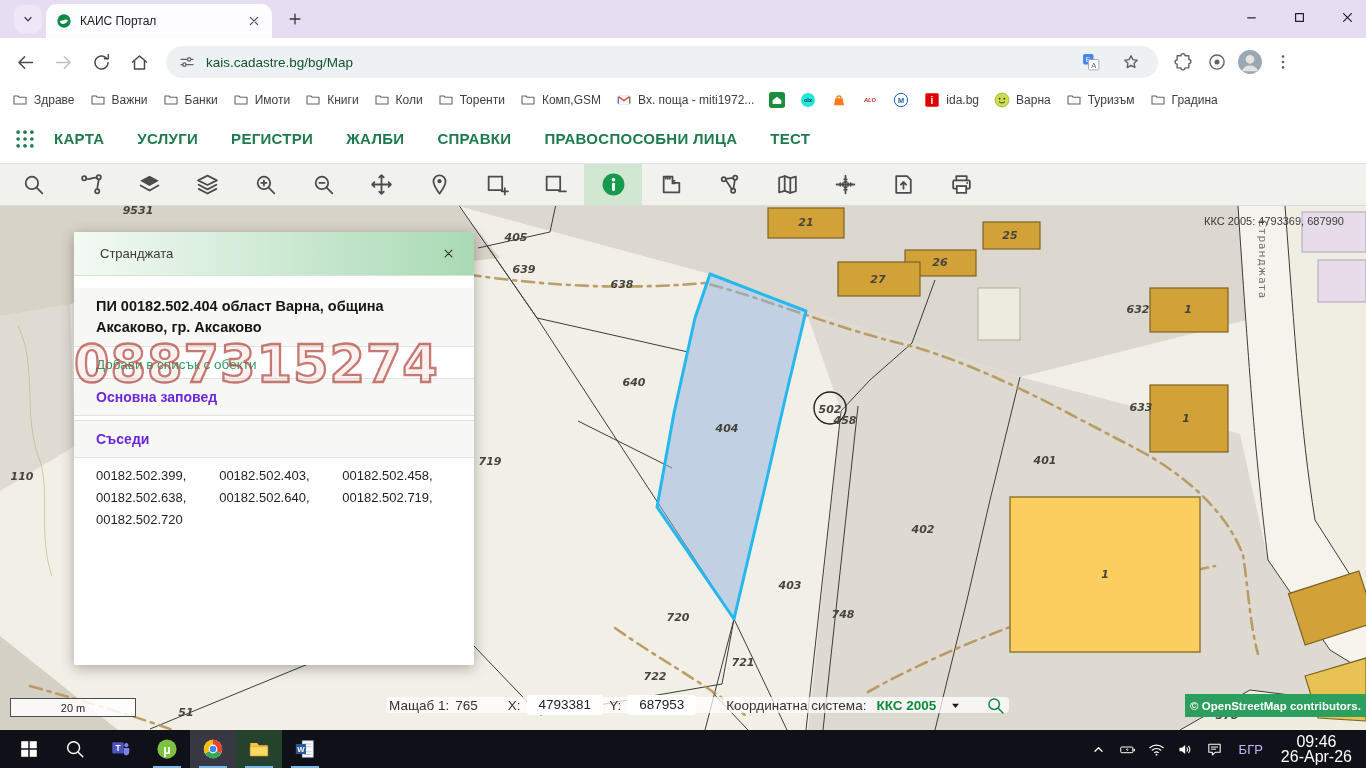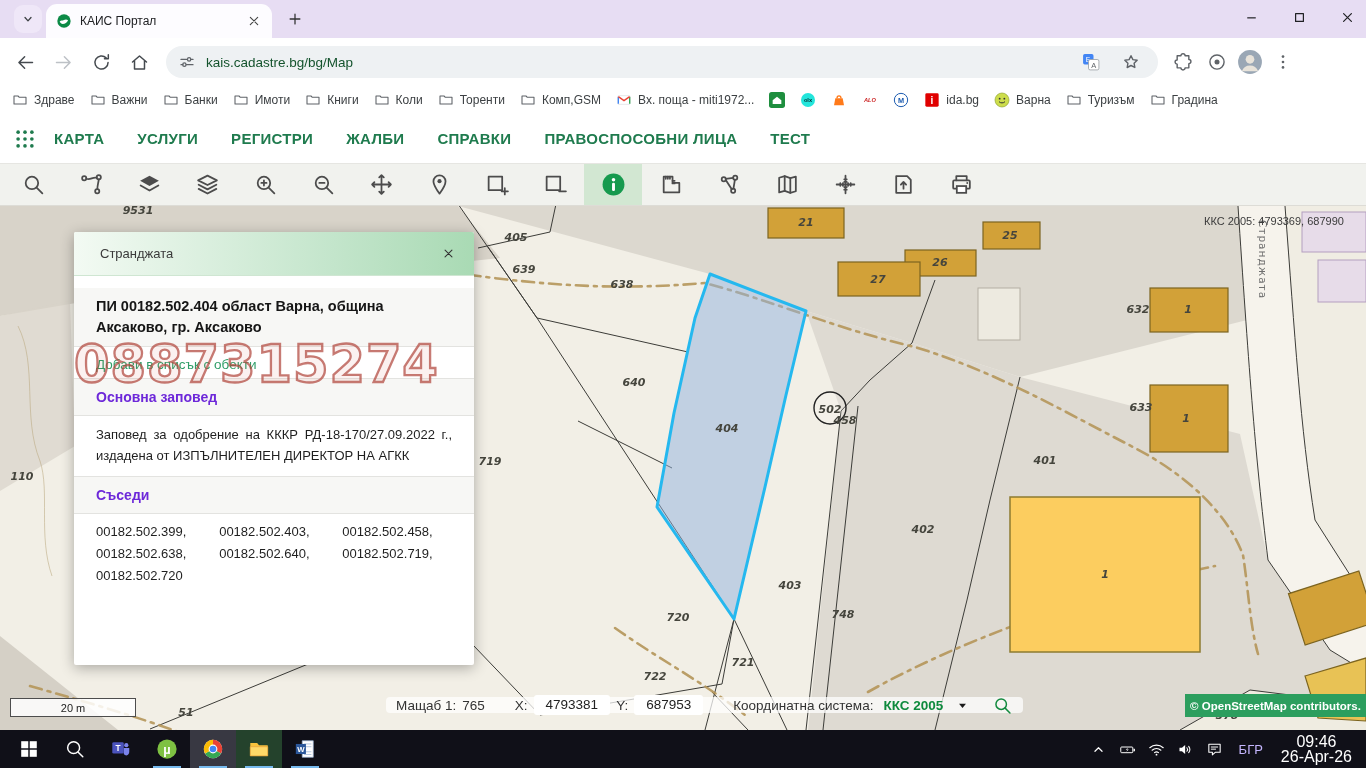--- a/index.html
+++ b/index.html
@@ -60,21 +60,21 @@
   .tool .ic{width:25px;height:25px}
   .tool.active{background:#d2e7d2}
 
   
   .map-wrap{position:relative;width:1366px;height:524px}
   .map-wrap > svg{position:absolute;left:0;top:0}
   .plbl{font:italic bold 11px "DejaVu Sans",sans-serif;fill:#45453d;text-anchor:middle}
   .street{font:10.5px "DejaVu Sans",sans-serif;fill:#6f6f6f;letter-spacing:1px}
   .coord-readout{position:absolute;left:1204px;top:9px;font-size:11px;color:#3b3b3b;white-space:nowrap}
   .scalebar{position:absolute;left:10px;top:492px;width:126px;height:19px;background:rgba(255,255,255,.85);border:1.5px solid #4d4d4d;font-size:11px;color:#222;display:flex;align-items:center;justify-content:center}
-  .statusstrip{position:absolute;left:386px;top:491px;height:16px;background:rgba(255,255,255,.72);border-radius:4px;display:flex;align-items:center;padding:0 10px;font-size:13.5px;color:#333;gap:6px}
+  .statusstrip{position:absolute;left:386px;top:491px;height:16px;background:rgba(255,255,255,.72);border-radius:4px;display:flex;align-items:center;padding:0 3px;font-size:13.5px;color:#333;gap:6px}
   .ss-gap{width:18px}
   .sv{background:#fff;border-radius:3px;padding:2px 12px 3px;color:#222}
   .crs-value{color:#0e8a3d;font-weight:bold;margin-left:4px}
   .ss-caret{width:15px;height:15px;color:#1a1a1a;margin:0 6px}
   .ss-search{width:21px;height:21px;color:#128a3e;margin-left:10px}
   .osm-badge{position:absolute;left:1185px;top:488px;width:181px;height:23px;background:#2c9e5e;color:#fff;font-size:11.5px;font-weight:bold;display:flex;align-items:center;justify-content:center;white-space:nowrap}
 
   
   .popup{position:absolute;left:74px;top:26px;width:400px;height:433px;background:#fff;box-shadow:0 3px 14px rgba(0,0,0,.3);z-index:20;display:flex;flex-direction:column;border-radius:2px;overflow:hidden}
   .popup-header{height:44px;flex:0 0 44px;background:linear-gradient(90deg,#f3faf3 0%,#c3e5cb 65%,#a9dab4 100%);display:flex;align-items:center;padding:0 16px 0 26px;font-size:13px;color:#3a3a3a;border-bottom:1px solid #cfe6d2}
@@ -734,21 +734,20 @@
               <svg viewBox="0 0 24 24" xmlns="http://www.w3.org/2000/svg">
                 <path d="M6.5 6.5l11 11M17.5 6.5l-11 11" fill="none" stroke="currentColor" stroke-width="1.7" stroke-linecap="round" stroke-linejoin="round"></path>
               </svg>
             </span>
           </button>
       </div>
       <div class="popup-body">
         <div class="p-title">ПИ 00182.502.404 област Варна, община Аксаково, гр. Аксаково</div>
         <a class="p-link">Добави в списък с обекти</a>
         <div class="p-hd">Основна заповед</div>
-        <div class="p-order">Заповед за одобрение на КККР РД-18-170/27.09.2022 г., издадена от ИЗПЪЛНИТЕЛЕН ДИРЕКТОР НА АГКК</div>
         <div class="p-hd">Съседи</div>
         <div class="p-neigh">
 
             <span>00182.502.399,</span>
 
             <span>00182.502.403,</span>
 
             <span>00182.502.458,</span>
 
             <span>00182.502.638,</span>

